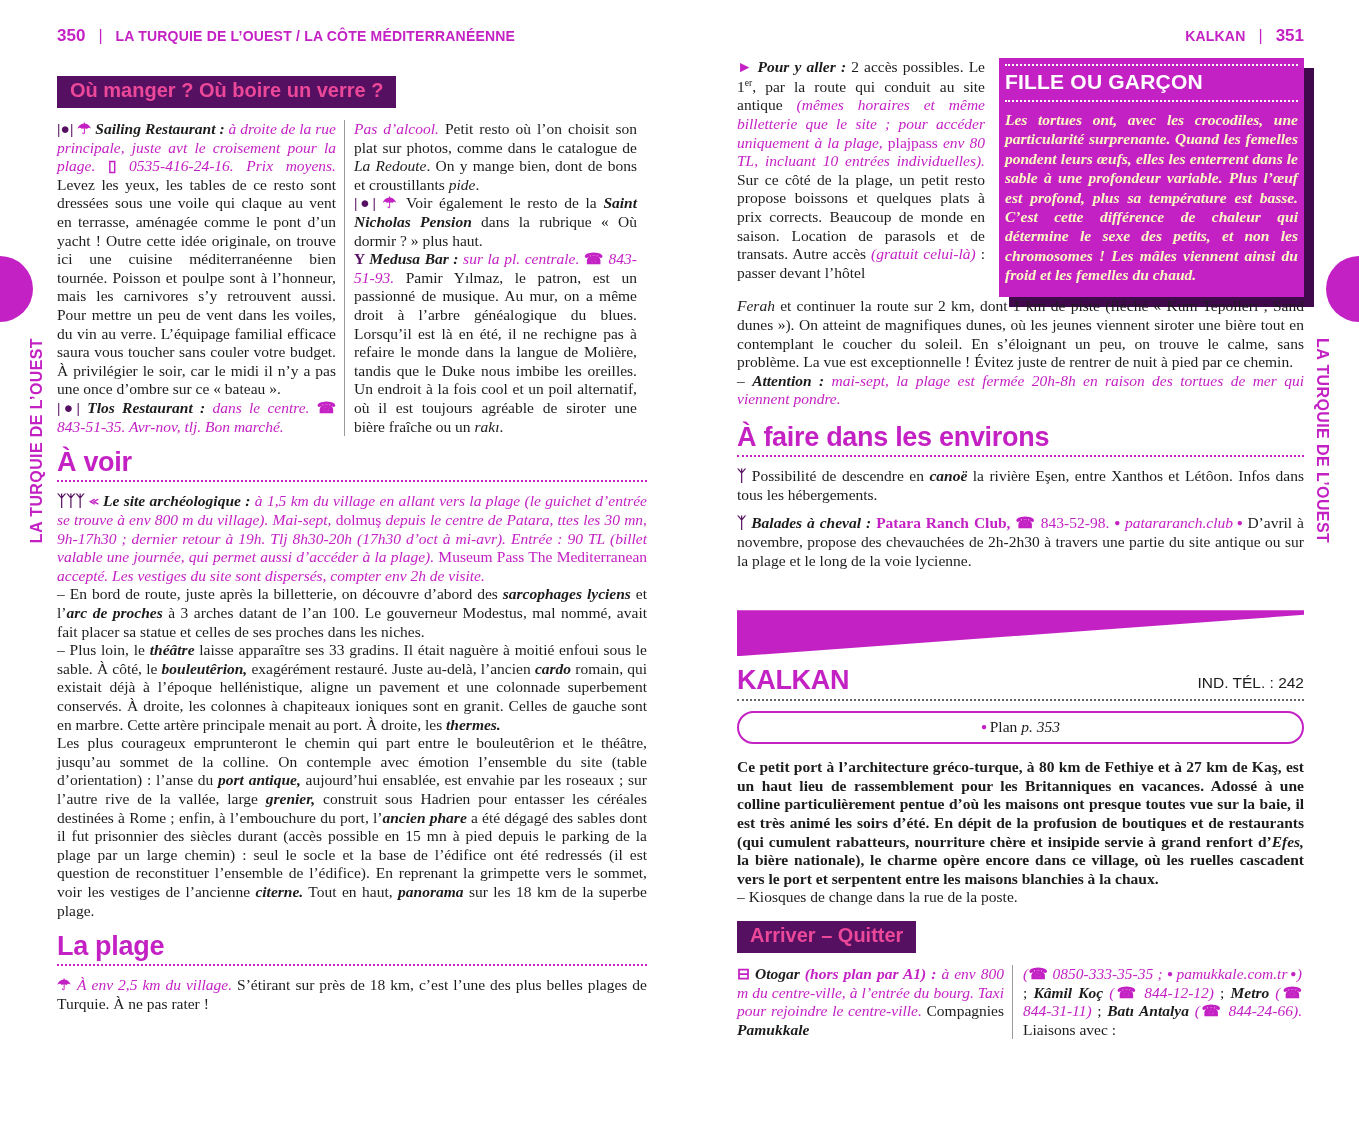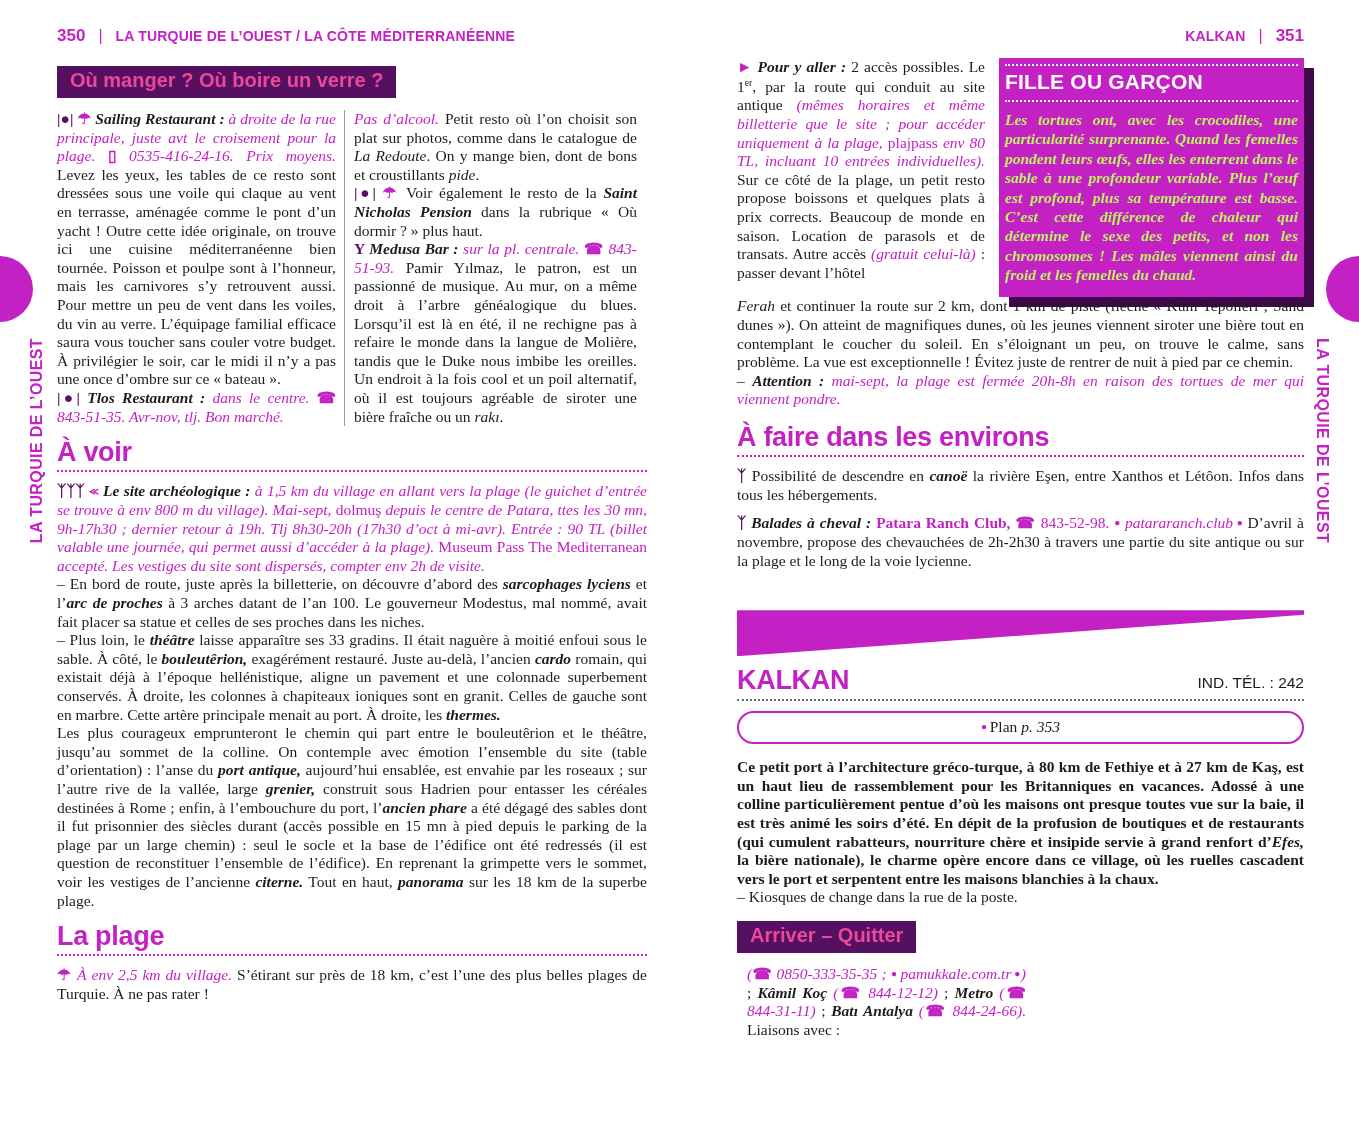--- a/index.html
+++ b/index.html
@@ -21,21 +21,21 @@
   .tab-circle{position:absolute;width:66px;height:66px;border-radius:50%;background:var(--mag);top:256px;}
   .tab-circle.left{left:-33px;}
   .tab-circle.right{right:-33px;}
   .tab-text{position:absolute;top:338px;color:var(--mag);font-weight:bold;font-size:16px;letter-spacing:.4px;writing-mode:vertical-rl;white-space:nowrap;}
   .tab-text.left{left:28px;transform:rotate(180deg);transform-origin:center;}
   .tab-text.right{right:28px;}
   
   .page{position:absolute;top:26px;}
   .page-left{left:57px;width:590px;}
   .page-right{left:737px;width:567px;}
-  .runhead{display:flex;align-items:baseline;gap:13px;color:var(--mag);font-weight:bold;margin-bottom:20px;}
+  .runhead{display:flex;align-items:baseline;gap:13px;color:var(--mag);font-weight:bold;margin-bottom:30px;}
   .runhead .pnum{font-size:17px;}
   .runhead .sep{font-size:16px;font-weight:normal;}
   .runhead .rtitle{font-size:14px;letter-spacing:.2px;}
   .runhead.right{justify-content:flex-end;margin-bottom:12px;}
   
   p{margin:0;font-size:15.5px;line-height:1.2;text-align:justify;font-family:Liberation Serif, serif;}
   .i{font-style:italic;}
   .b{font-weight:bold;}
   .bi{font-weight:bold;font-style:italic;}
   .m{color:var(--mag);}
@@ -52,21 +52,21 @@
   .dotline{border-bottom:2px dotted var(--mag);height:6px;margin-bottom:10px;}
   .dotline.gray{border-bottom-color:#666;}
   .cols{display:flex;}
   .cols .c1{width:288px;padding-right:8px;border-right:1px solid var(--rule);}
   .cols .c2{width:292px;padding-left:9px;} .sp10{height:10px;} .sp12{height:12px;} .sp14{height:14px;}
   
   .access-row{display:flex;gap:14px;}
   .access-col{width:248px;}
   .note-box{width:305px;background:var(--mag);color:#fff;box-shadow:10px 10px 0 var(--shadow);padding:6px 6px 13px;align-self:flex-start;}
   .note-box .nb-title{font-size:21px;font-weight:bold;border-top:2px dotted #fff;border-bottom:2px dotted #fff;padding:4px 0 6px;margin-bottom:8px;letter-spacing:.2px;}
-  .note-box p{color:#bef264;font-weight:bold;font-style:italic;font-size:15.5px;line-height:1.25;}
+  .note-box p{color:#fef9c3;font-weight:bold;font-style:italic;font-size:15.5px;line-height:1.25;}
   .wedge{height:46px;background:var(--mag);clip-path:polygon(0 0,100% 0,100% 10%,0 100%);margin-top:40px;margin-bottom:10px;}
   .city-row{display:flex;justify-content:space-between;align-items:flex-end;}
   .city-row .code{font-size:15.5px;color:var(--ink);font-weight:normal;padding-bottom:3px;}
   .plan-box{border:2px solid var(--mag);border-radius:17px;text-align:center;padding:5px 0 6px;margin:10px 0 14px;}
   .plan-box p{text-align:center;}
   .bcols{display:flex;}
   .bcols .c1{width:276px;padding-right:8px;border-right:1px solid var(--rule);}
   .bcols .c2{width:289px;padding-left:10px;}
 </style>
 </head>
@@ -153,19 +153,22 @@
       <p><span class="icom dot">● </span><span>Plan </span><span class="i">p. 353</span></p>
     </div>
 
     <p><span class="b">Ce petit port à l’architecture gréco-turque, à 80 km de Fethiye et à 27 km de Kaş, est un haut lieu de rassemblement pour les Britanniques en vacances. Adossé à une colline particulièrement pentue d’où les maisons ont presque toutes vue sur la baie, il est très animé les soirs d’été. En dépit de la profusion de boutiques et de restaurants (qui cumulent rabatteurs, nourriture chère et insipide servie à grand renfort d’</span><span class="bi">Efes,</span><span class="b"> la bière nationale), le charme opère encore dans ce village, où les ruelles cascadent vers le port et serpentent entre les maisons blanchies à la chaux.</span></p>
     <p><span>– Kiosques de change dans la rue de la poste.</span></p>
 
     <div class="sp14"></div>
     <div class="band">Arriver – Quitter</div>
 
     <div class="bcols">
+      <div class="c1">
+        <p><span class="icom">⊟ </span><span class="bi">Otogar </span><span class="mbi">(hors plan par A1) : </span><span class="mi">à env 800 m du centre-ville, à l’entrée du bourg. Taxi pour rejoindre le centre-ville. </span><span>Compagnies </span><span class="bi">Pamukkale</span></p>
+      </div>
       <div class="c2">
         <p><span class="mi">(</span><span class="icom">☎ </span><span class="mi">0850-333-35-35 ; </span><span class="icom dot">● </span><span class="mi">pamukkale.com.tr</span><span class="icom dot"> ●</span><span class="mi">)</span><span> ; </span><span class="bi">Kâmil Koç </span><span class="mi">(</span><span class="icom">☎ </span><span class="mi">844-12-12)</span><span> ; </span><span class="bi">Metro </span><span class="mi">(</span><span class="icom">☎ </span><span class="mi">844-31-11)</span><span> ; </span><span class="bi">Batı Antalya </span><span class="mi">(</span><span class="icom">☎ </span><span class="mi">844-24-66).</span><span> Liaisons avec :</span></p>
       </div>
     </div>
   </div>
 
 </div>
 
 </body></html>

